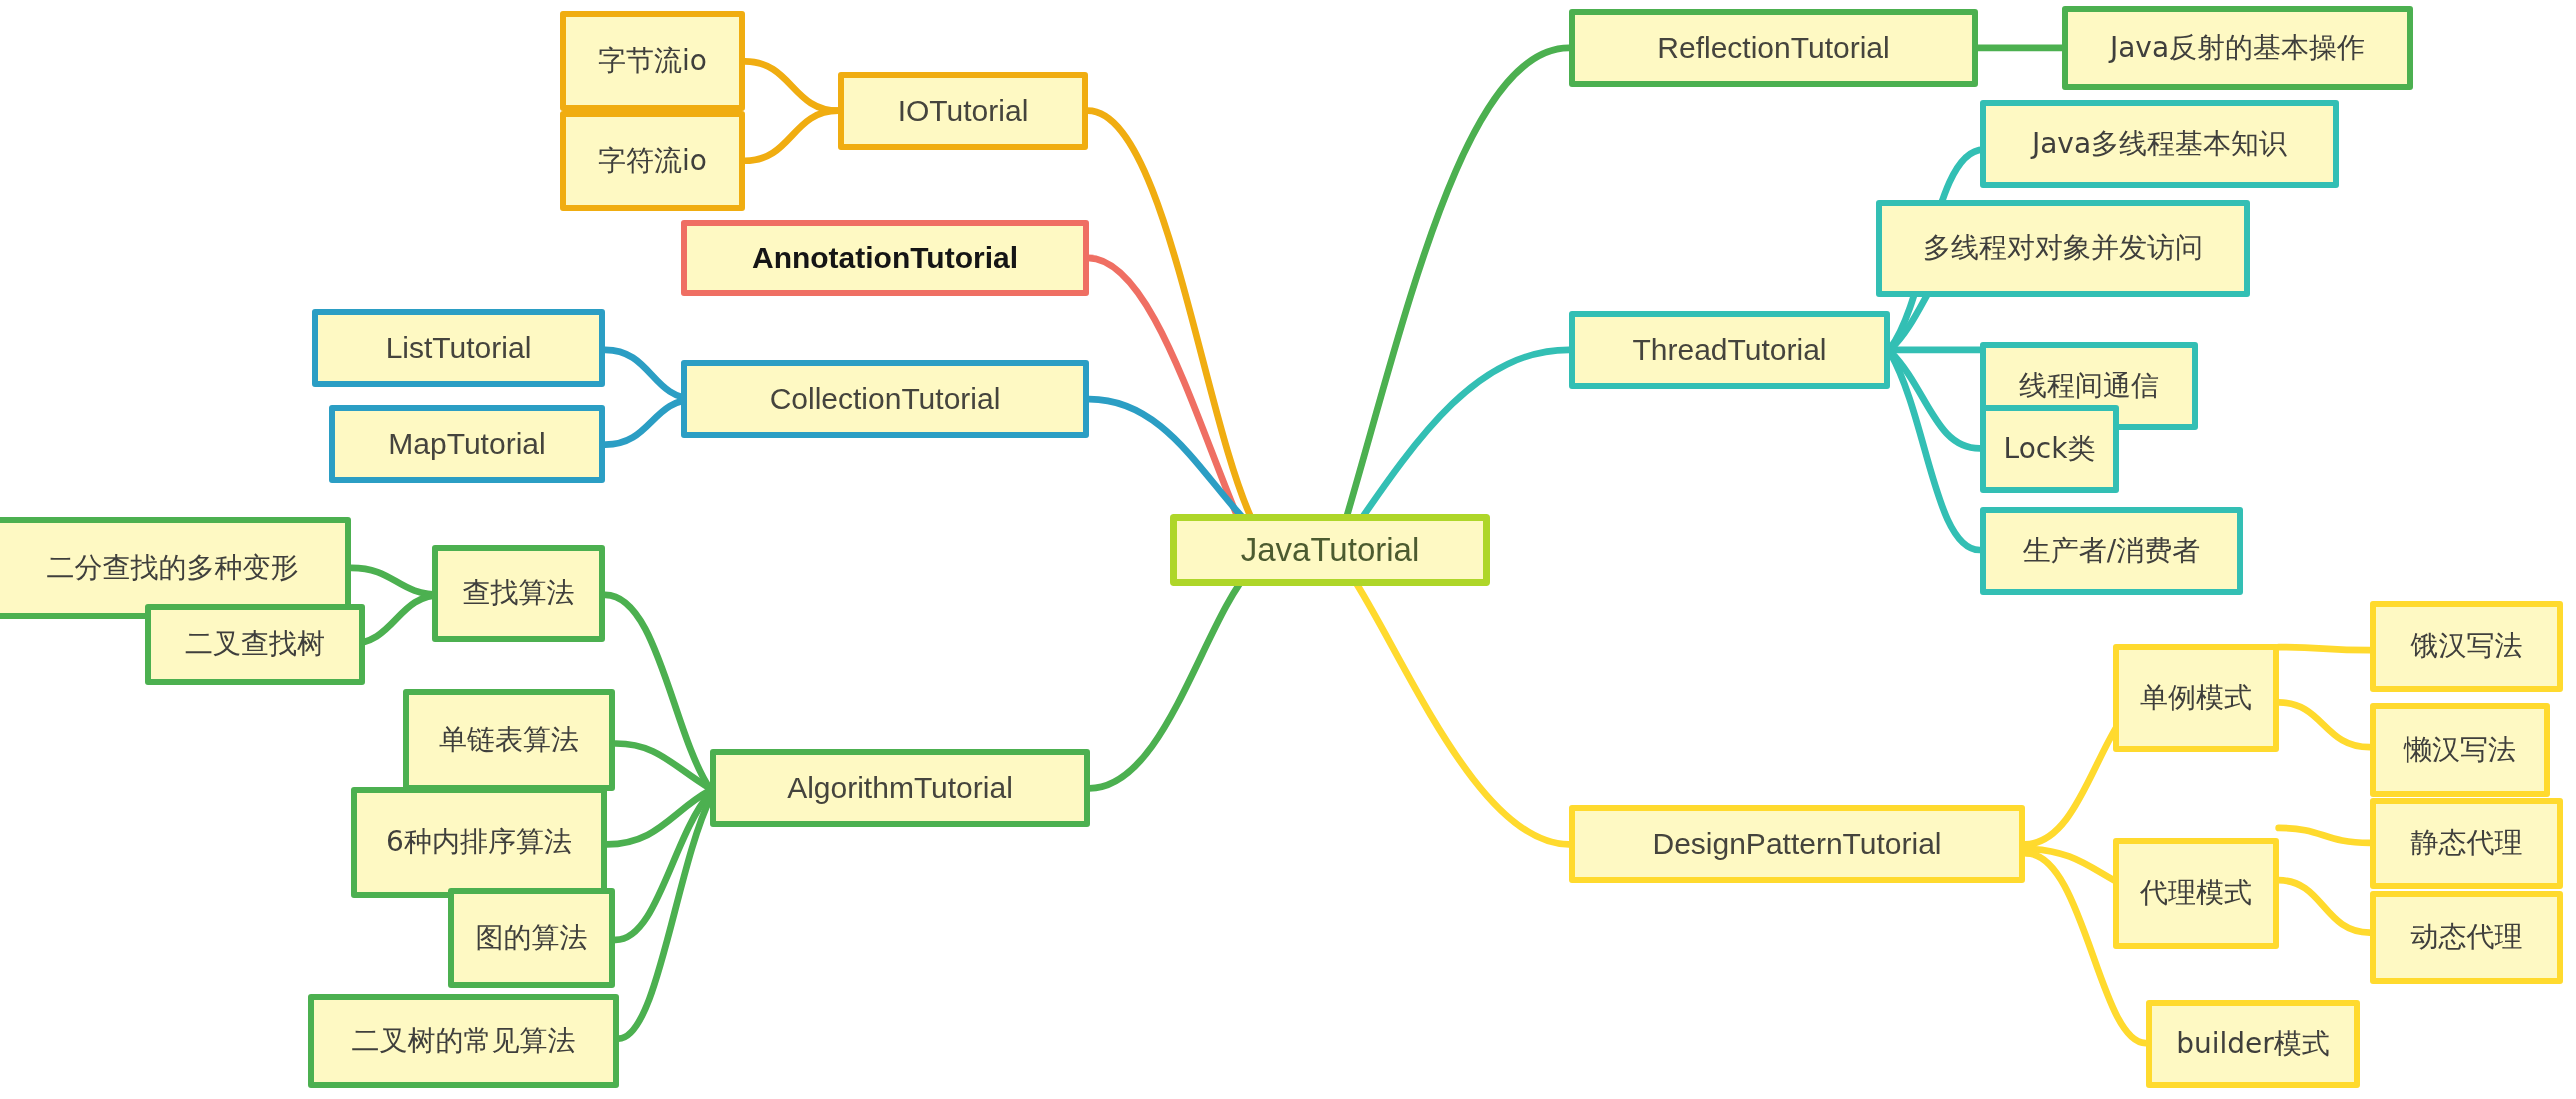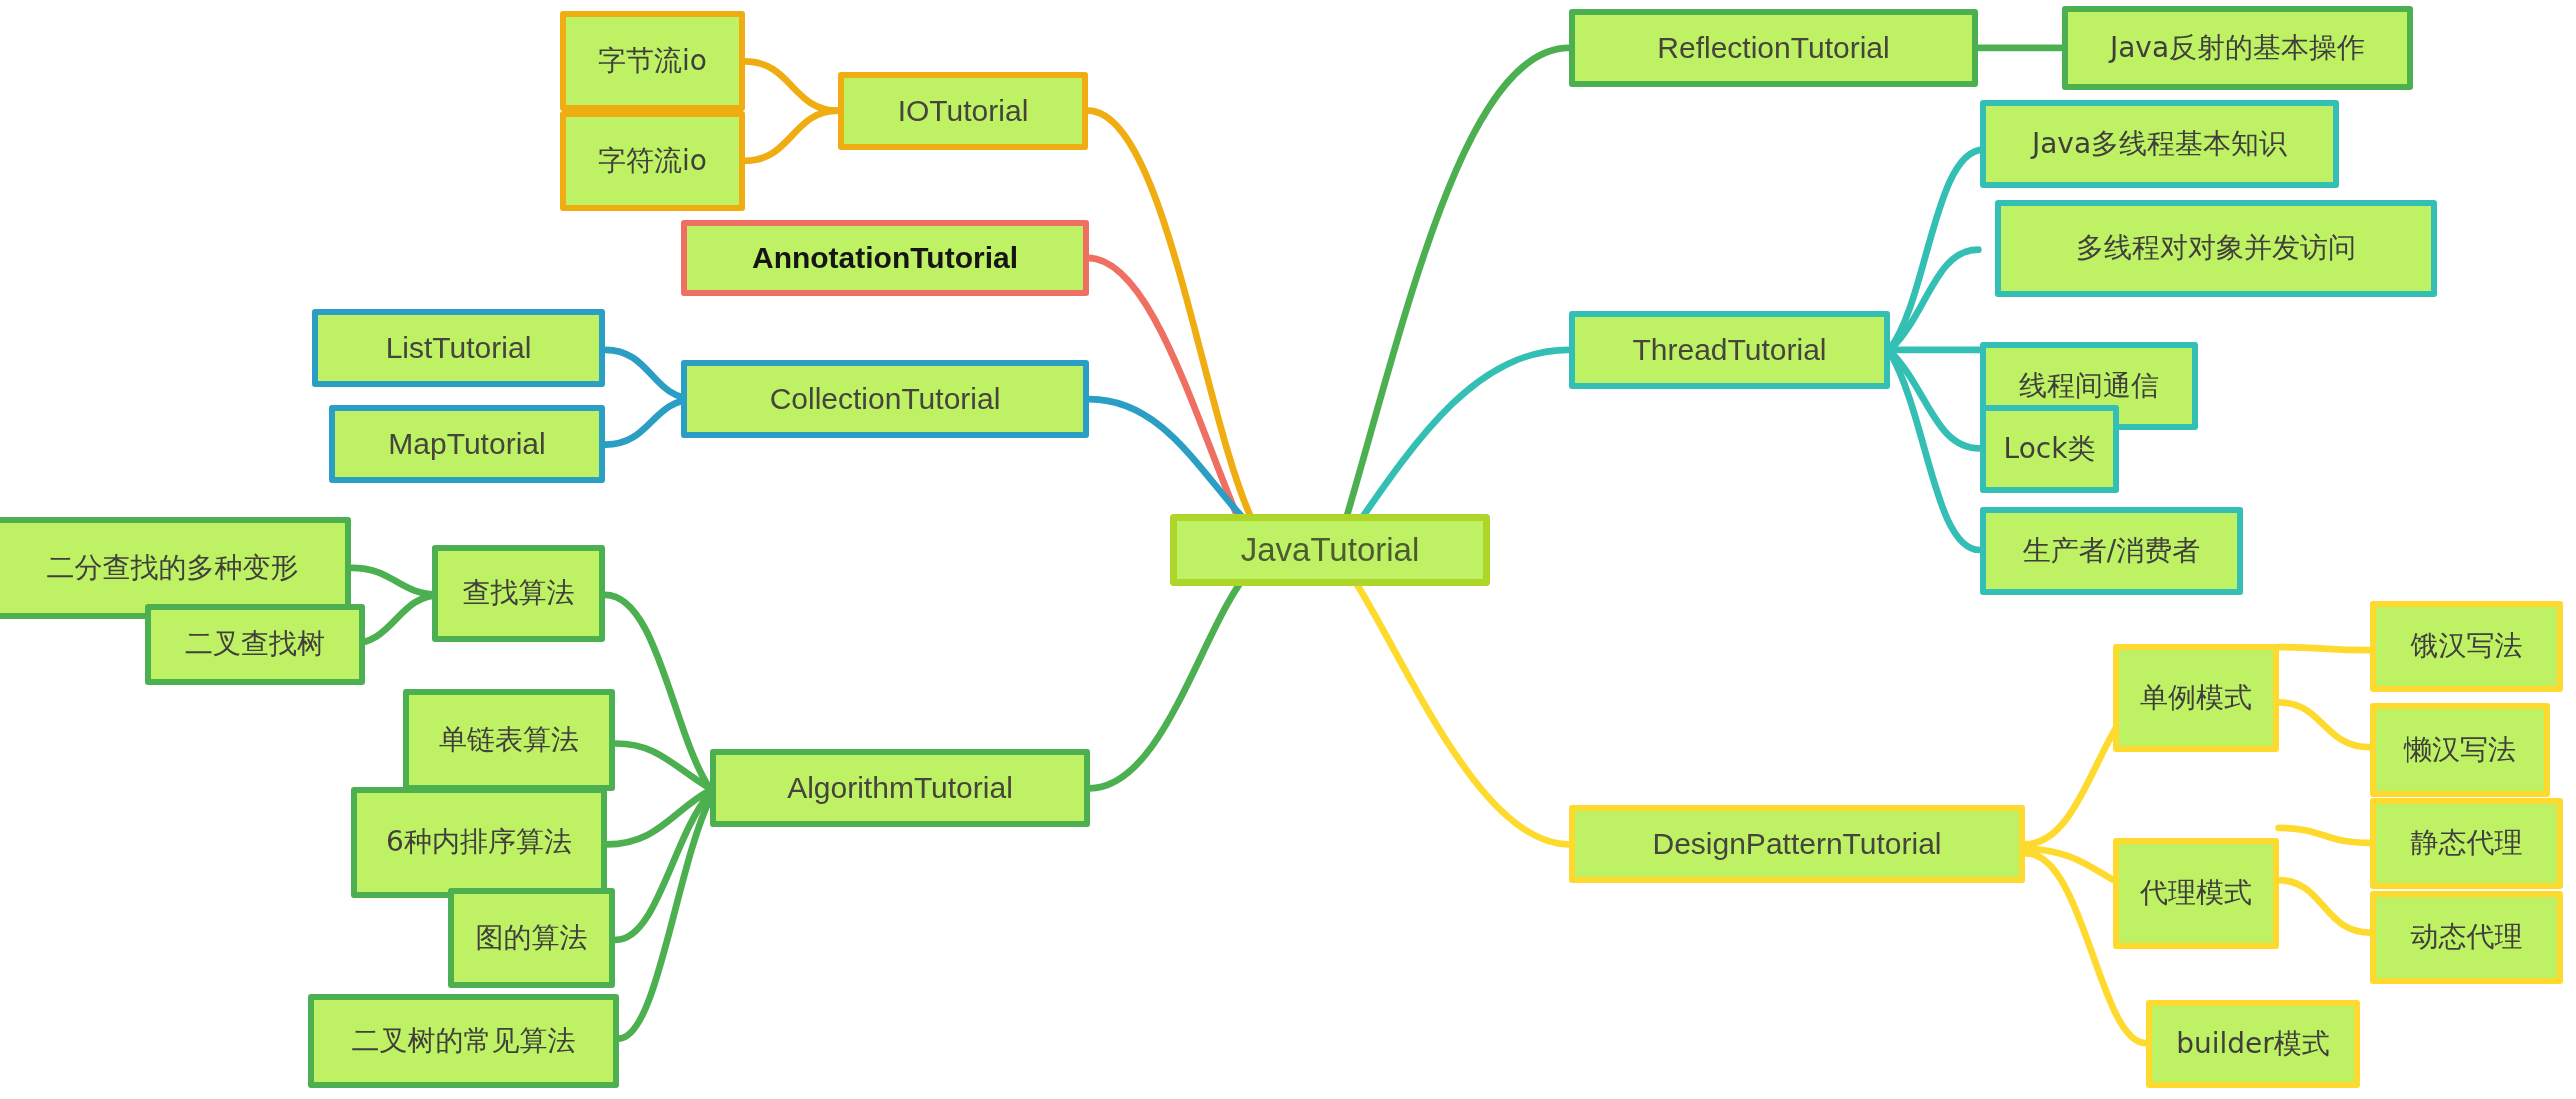--- a/index.html
+++ b/index.html
@@ -21,21 +21,21 @@
     position: absolute;
     left: 0;
     top: 0;
     width: 2576px;
     height: 1100px;
     pointer-events: none;
   }
   .node {
     position: absolute;
     box-sizing: border-box;
-    background: #bef264;
+    background: #fef9c3;
     border-style: solid;
     display: flex;
     align-items: center;
     justify-content: center;
     text-align: center;
     line-height: 1.15;
     color: #3b3b38;
     z-index: 5;
   }
   .node .lbl {
@@ -181,21 +181,21 @@
   <div class="node lvl2 cjk" style="left:2062px; top:6px; width:351px; height:84px; border-color:#4cb050;">
     <span class="lbl">Java反射的基本操作</span>
   </div>
 
   <div class="node lvl1 mono" style="left:1569px; top:311px; width:321px; height:78px; border-color:#33bfb4;">
     <span class="lbl">ThreadTutorial</span>
   </div>
   <div class="node lvl2 cjk" style="left:1980px; top:100px; width:359px; height:88px; border-color:#33bfb4;">
     <span class="lbl">Java多线程基本知识</span>
   </div>
-  <div class="node lvl2 cjk" style="left:1995px; top:200px; width:442px; height:97px; border-color:#33bfb4;">
+  <div class="node lvl2 cjk" style="left:1876px; top:200px; width:374px; height:97px; border-color:#33bfb4;">
     <span class="lbl">多线程对对象并发访问</span>
   </div>
   <div class="node lvl2 cjk" style="left:1980px; top:306px; width:218px; height:88px; border-color:#33bfb4;margin-top:36px;">
     <span class="lbl">线程间通信</span>
   </div>
   <div class="node lvl2 cjk" style="left:1980px; top:405px; width:139px; height:88px; border-color:#33bfb4;">
     <span class="lbl">Lock类</span>
   </div>
   <div class="node lvl2 cjk" style="left:1980px; top:507px; width:263px; height:88px; border-color:#33bfb4;">
     <span class="lbl">生产者/消费者</span>

